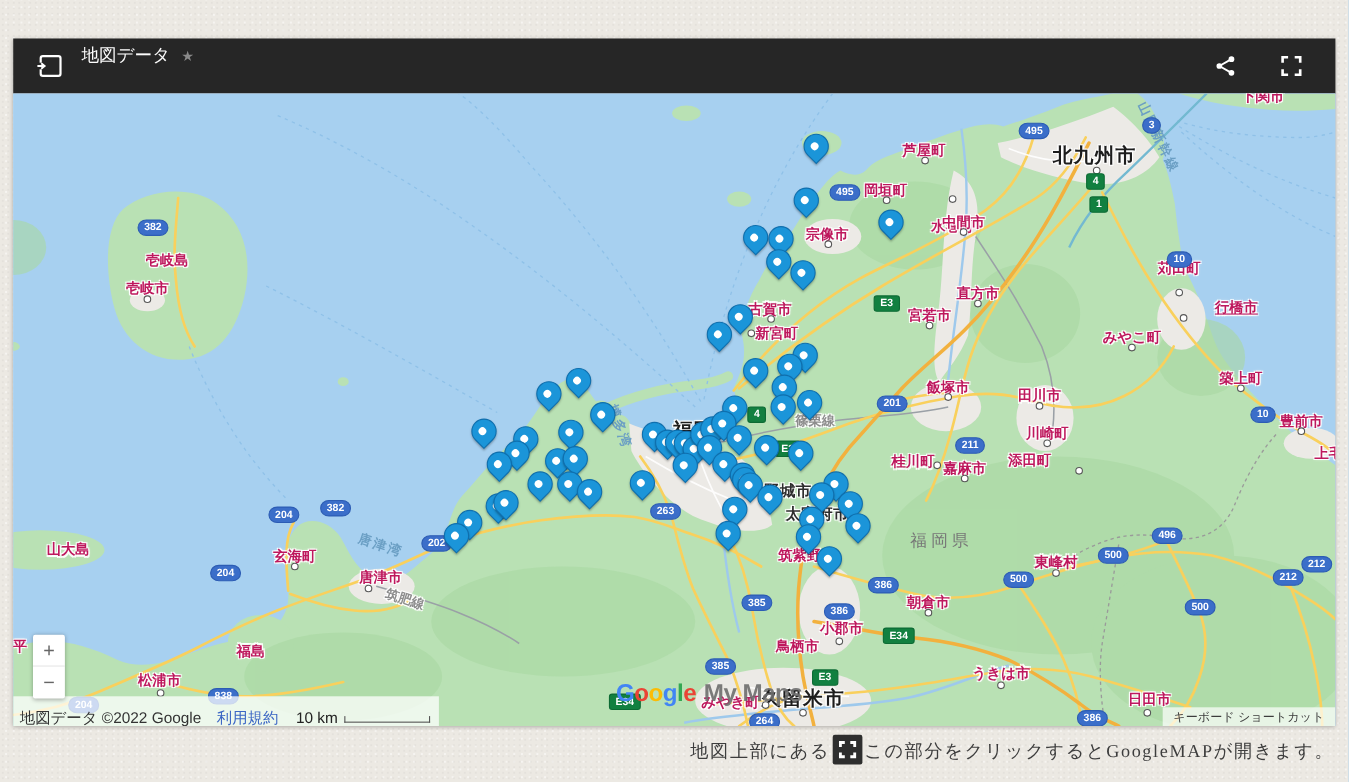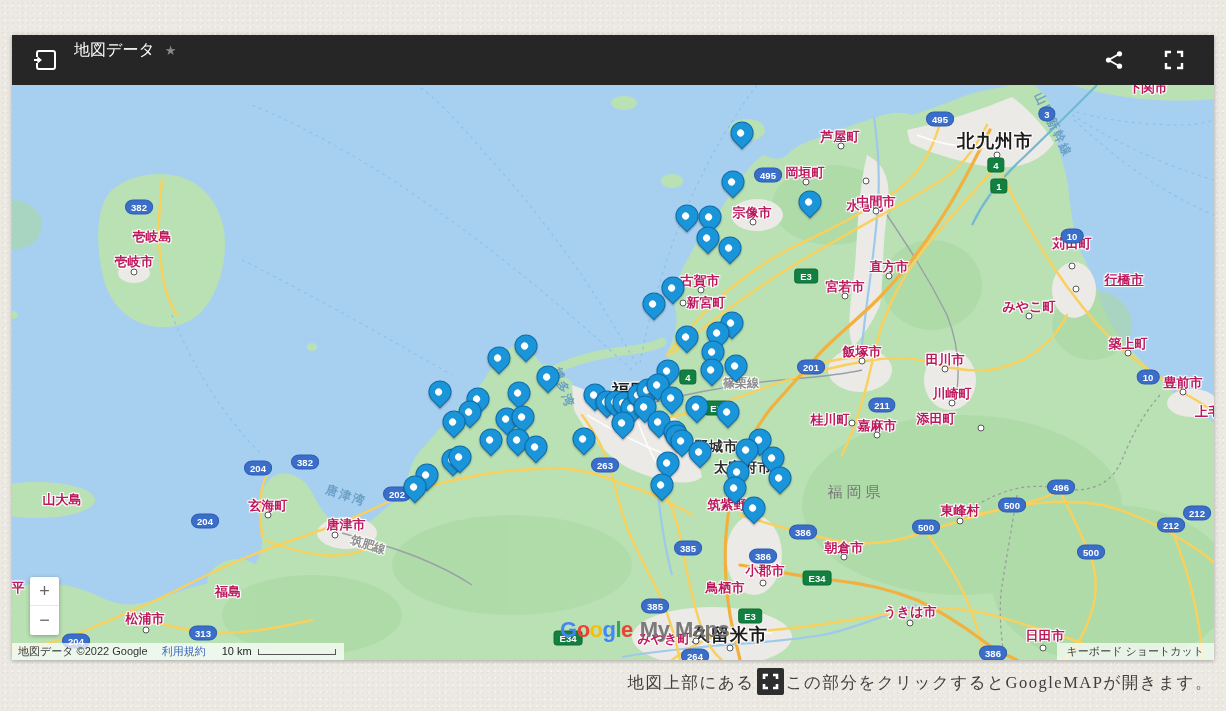--- a/index.html
+++ b/index.html
@@ -44,21 +44,21 @@
     border-radius:50% 50% 50% 0;transform:translate(-50%,-50%) rotate(-45deg);
     box-shadow:-1px 1px 2px rgba(0,0,0,.3);cursor:pointer;}
   .pin::after{content:"";position:absolute;left:6px;top:6px;width:7px;height:7px;
     border-radius:50%;background:#fff;}
   
   .zoomctl{position:absolute;left:18px;top:492px;width:29px;height:58px;background:#fff;
     border-radius:2px;box-shadow:0 1px 4px rgba(0,0,0,.3);z-index:30;}
   .zoomctl div{height:28px;text-align:center;line-height:28px;font-size:18px;color:#666;cursor:pointer;}
   .zoomctl .zin{border-bottom:1px solid #e6e6e6;}
   .attr{position:absolute;left:0;bottom:0;height:16px;background:rgba(255,255,255,.75);
-    font-size:11px;color:#333;padding:1px 8px 0 6px;z-index:25;white-space:nowrap;}
+    font-size:14px;color:#333;padding:11px 8px 0 6px;z-index:25;white-space:nowrap;}
   .attr a{color:#3b66c4;text-decoration:none;cursor:pointer;margin-left:14px;}
   .attr .sc{margin-left:16px;color:#222;}
   .scale-line{display:inline-block;width:76px;height:5px;border-left:1.5px solid #555;
     border-right:1.5px solid #555;border-bottom:1.5px solid #555;margin-left:6px;}
   .kbd{position:absolute;right:0;bottom:0;height:16px;background:rgba(255,255,255,.7);
     font-size:11px;color:#3c3c3c;padding:1px 10px 0;z-index:25;cursor:pointer;}
   .wm{position:absolute;left:548px;top:532px;z-index:24;font-weight:bold;font-size:22px;
     letter-spacing:-.5px;cursor:pointer;}
   .wm .mm{color:#6e6e6e;font-weight:bold;margin-left:7px;opacity:.9;}
   
@@ -316,21 +316,21 @@
         <div class="shield blue" style="left: 246px; top: 383px;">204</div>
         <div class="shield blue" style="left: 193px; top: 436px;">204</div>
         <div class="shield blue" style="left: 64px; top: 556px;">204</div>
         <div class="shield blue" style="left: 385px; top: 409px;">202</div>
         <div class="shield blue" style="left: 593px; top: 380px;">263</div>
         <div class="shield blue" style="left: 791px; top: 447px;">386</div>
         <div class="shield blue" style="left: 751px; top: 471px;">386</div>
         <div class="shield blue" style="left: 981px; top: 568px;">386</div>
         <div class="shield blue" style="left: 676px; top: 463px;">385</div>
         <div class="shield blue" style="left: 643px; top: 521px;">385</div>
-        <div class="shield blue" style="left: 191px; top: 548px;">313</div>
+        <div class="shield blue" style="left: 191px; top: 548px;">838</div>
         <div class="shield blue" style="left: 914px; top: 442px;">500</div>
         <div class="shield blue" style="left: 1000px; top: 420px;">500</div>
         <div class="shield blue" style="left: 1079px; top: 467px;">500</div>
         <div class="shield blue" style="left: 1049px; top: 402px;">496</div>
         <div class="shield blue" style="left: 1159px; top: 440px;">212</div>
         <div class="shield blue" style="left: 1185px; top: 428px;">212</div>
         <div class="shield blue" style="left: 683px; top: 571px;">264</div>
         <div class="shield green" style="left: 984px; top: 80px;">4</div>
         <div class="shield green" style="left: 987px; top: 101px;">1</div>
         <div class="shield green" style="left: 676px; top: 292px;">4</div>

